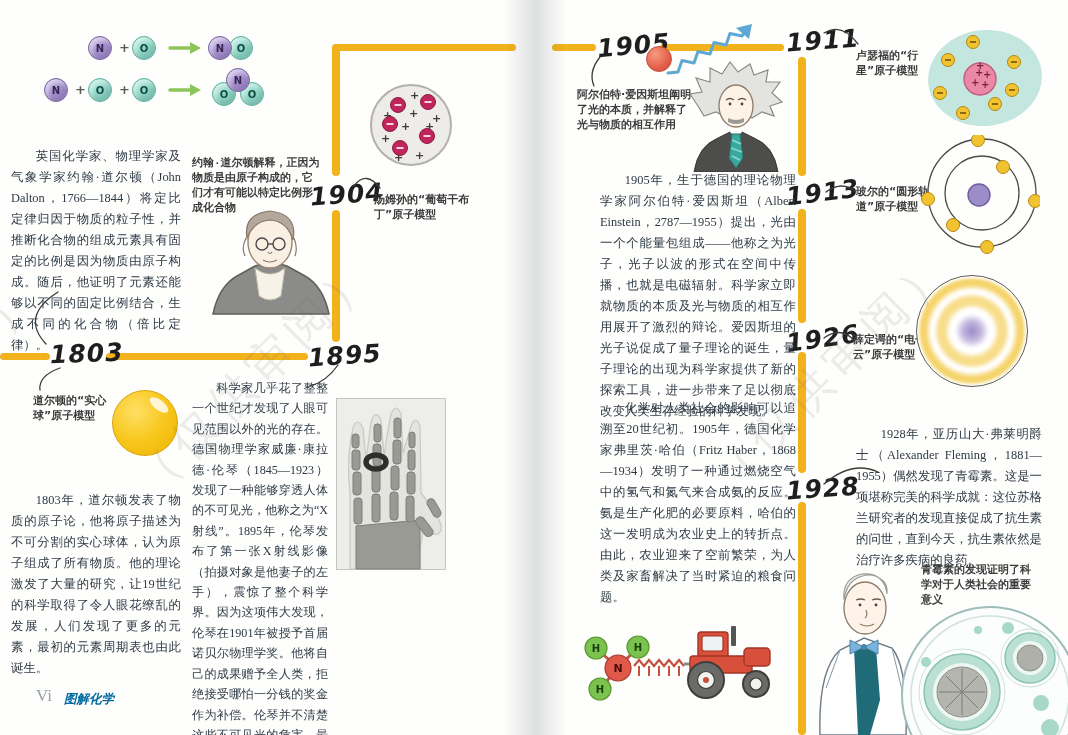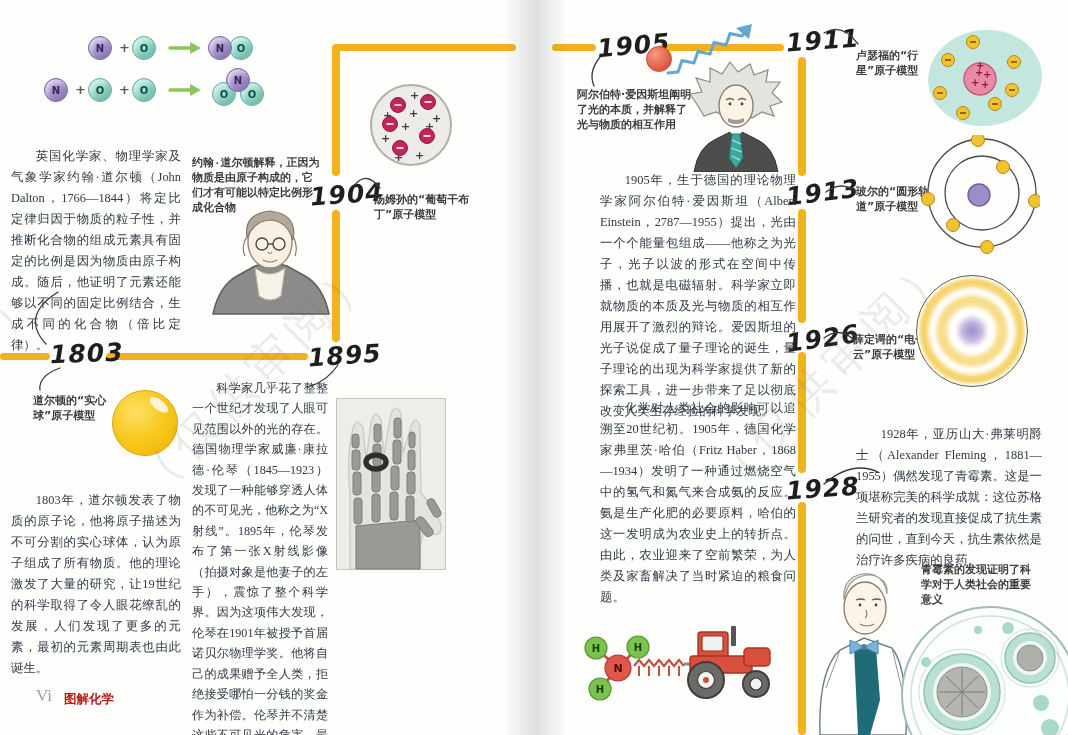--- a/index.html
+++ b/index.html
@@ -37,21 +37,21 @@
   #schrodinger-model{left:916px;top:275px;width:112px;height:112px;border-radius:50%;
       border:1.5px solid #5a5a58;background:#fff;}
   #schrodinger-model .cloud{position:absolute;inset:2px;border-radius:50%;filter:blur(1.4px);
       background:radial-gradient(circle at 50% 50%,
         rgba(150,131,197,.95) 0px, rgba(150,131,197,.55) 10px, rgba(150,131,197,0) 17px,
         rgba(242,195,50,0) 22px, rgba(242,195,50,.55) 27px, rgba(242,195,50,.6) 33px, rgba(242,195,50,0) 38px,
         rgba(242,195,50,0) 41px, rgba(242,195,50,.7) 46px, rgba(242,195,50,.75) 51px, rgba(242,195,50,0) 55px);}
   .footer-num{position:absolute;left:36px;top:686px;font-family:"Liberation Serif",serif;
       font-size:17px;color:#98a2aa;}
   .footer-title{position:absolute;left:64px;top:691px;font-family:"DejaVu Sans",sans-serif;
-      font-weight:700;font-size:12.5px;color:#b91c1c;}
+      font-weight:700;font-size:12.5px;color:#0369a1;font-style:italic;}
   svg{display:block;}
 </style>
 </head>
 <body>
 
 <div id="spread" data-name="book-spread">
 
   <div class="wm" style="left:-240px;top:368px;" data-name="review-watermark">（仅供审阅）</div>
   <div class="wm" style="left:95px;top:345px;" data-name="review-watermark">（仅供审阅）</div>
   <div class="wm" style="left:672px;top:340px;" data-name="review-watermark">（仅供审阅）</div>

